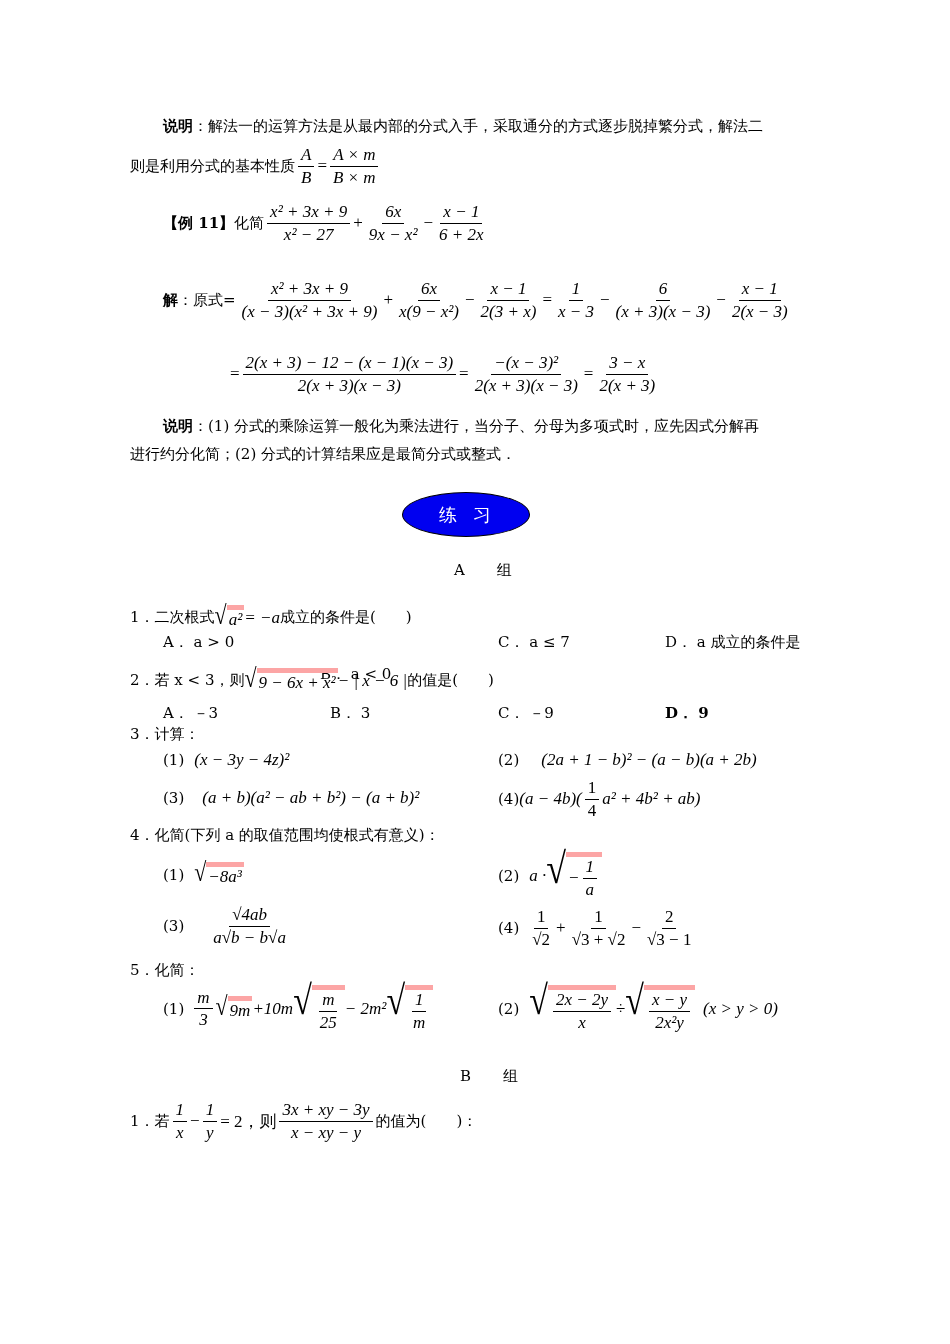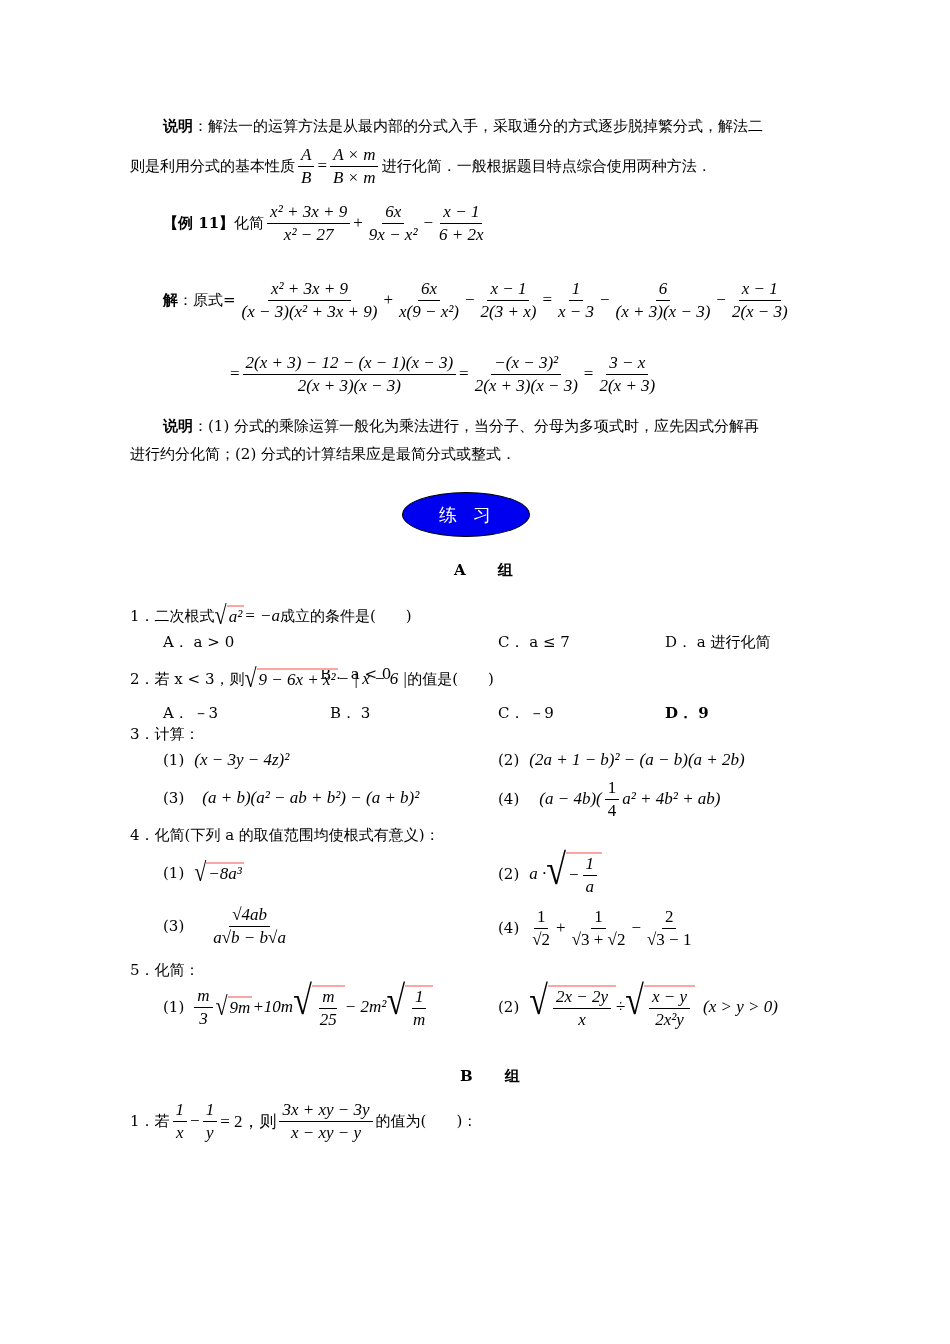--- a/index.html
+++ b/index.html
@@ -8,44 +8,43 @@
   .abs{position:absolute;white-space:nowrap;}
   .m{font-family:"Liberation Serif","DejaVu Serif",serif;font-size:17px;}
   .i{font-style:italic;}
   .b{font-weight:bold;}
   .frac{display:inline-flex;flex-direction:column;align-items:center;vertical-align:middle;margin:0 3px;line-height:1.15;}
   .frac .num{padding:0 3px 1px;border-bottom:1px solid #000;}
   .frac .den{padding:1px 3px 0;}
   .row{display:flex;align-items:center;}
   .sqrt{display:inline-flex;align-items:stretch;vertical-align:middle;}
   .sqrt .rad{font-size:22px;line-height:1;transform:scaleY(1.2);}
-  .sqrt .body{border-top:2px solid #fca5a5;padding:0 2px;font-style:italic;}
+  .sqrt .body{border-top:5px solid #fca5a5;padding:0 2px;font-style:italic;}
   .badge{position:absolute;left:402px;top:492px;width:128px;height:45px;border-radius:50%;
          background:#0000f0;border:1.5px solid #000;display:flex;align-items:center;justify-content:center;
          color:#fff;font-size:18px;letter-spacing:16px;box-sizing:border-box;padding-left:14px;}
-  .grp{font-weight:bold;font-size:15px;}
+  .grp{font-weight:normal;font-size:15px;}
 </style>
 </head>
 <body>
 
 <div class="abs" style="left:163px;top:117px;font-family:Liberation Serif, serif;">
   <span class="b">说明</span><span>：解法一的运算方法是从最内部的分式入手，采取通分的方式逐步脱掉繁分式，解法二</span>
 </div>
 <div class="abs row" style="left:130px;top:145px;">
   <span>则是利用分式的基本性质</span>
   <span class="frac m i">
       <span class="num">A</span>
       <span class="den">B</span>
     </span>
   <span class="m">=</span>
   <span class="frac m i">
       <span class="num">A × m</span>
       <span class="den">B × m</span>
     </span>
-  <span>进行化简．一般根据题目特点综合使用两种方法．</span>
 </div>
 
 <div class="abs row" style="left:163px;top:202px;">
   <span class="b">【例 11】</span>
   <span>化简</span>
   <span class="frac m i">
       <span class="num">x² + 3x + 9</span>
       <span class="den">x² − 27</span>
     </span>
   <span class="m">+</span>
@@ -129,21 +128,21 @@
   <span class="sqrt m i">
       <span class="rad">√</span>
       <span class="body">a²</span>
     </span>
   <span class="m i"> = −a </span>
     <span>成立的条件是(　　)</span>
 </div>
 <div class="abs" style="left:163px;top:633px;">A．  a &gt; 0</div>
 <div class="abs" style="left:320px;top:633px;margin-top:32px;">B．  a &lt; 0</div>
 <div class="abs" style="left:498px;top:633px;">C．  a ≤ 7</div>
-<div class="abs" style="left:665px;top:633px;">D．  a 进行化简</div>
+<div class="abs" style="left:665px;top:633px;">D．  a 成立的条件是</div>
 
 <div class="abs row" style="left:130px;top:668px;">
   <span>2．</span>
     <span>若 x &lt; 3，则 </span>
   <span class="sqrt m i">
       <span class="rad">√</span>
       <span class="body">9 − 6x + x²</span>
     </span>
   <span class="m i"> − | x − 6 | </span>
     <span>的值是(　　)</span>
@@ -153,29 +152,29 @@
 <div class="abs" style="left:498px;top:704px;">C．  －9</div>
 <div class="abs" style="left:665px;top:704px;font-weight:bold;">D．  9</div>
 
 <div class="abs" style="left:130px;top:725px;">3．计算：</div>
 <div class="abs row" style="left:163px;top:750px;">
   <span>(1)</span>
     <span class="m i" style="margin-left:10px">(x − 3y − 4z)²</span>
 </div>
 <div class="abs row" style="left:498px;top:750px;">
   <span>(2)</span>
-    <span class="m i" style="margin-left:10px">(2a + 1 − b)² − (a − b)(a + 2b)</span>
+    <span class="m i" style="margin-left:22px">(2a + 1 − b)² − (a − b)(a + 2b)</span>
 </div>
 <div class="abs row" style="left:163px;top:788px;">
   <span>(3)</span>
     <span class="m i" style="margin-left:18px">(a + b)(a² − ab + b²) − (a + b)²</span>
 </div>
 <div class="abs row" style="left:498px;top:778px;">
   <span>(4)</span>
-    <span class="m i" style="margin-left:20px">(a − 4b)(</span>
+    <span class="m i" style="margin-left:0">(a − 4b)(</span>
   <span class="frac m">
       <span class="num">1</span>
       <span class="den">4</span>
     </span>
   <span class="m i">a² + 4b² + ab)</span>
 </div>
 
 <div class="abs" style="left:130px;top:826px;">4．化简(下列 a 的取值范围均使根式有意义)：</div>
 <div class="abs row" style="left:163px;top:862px;">
   <span>(1)</span>

